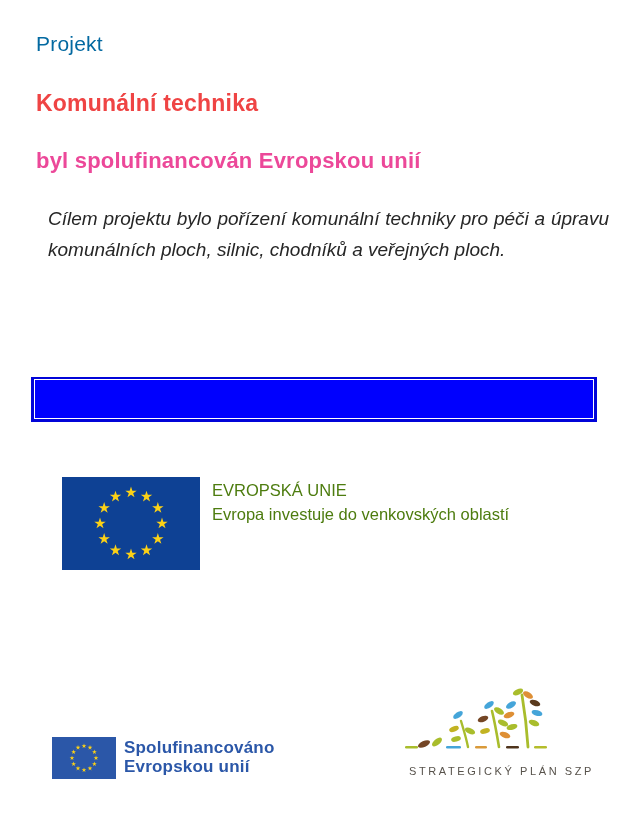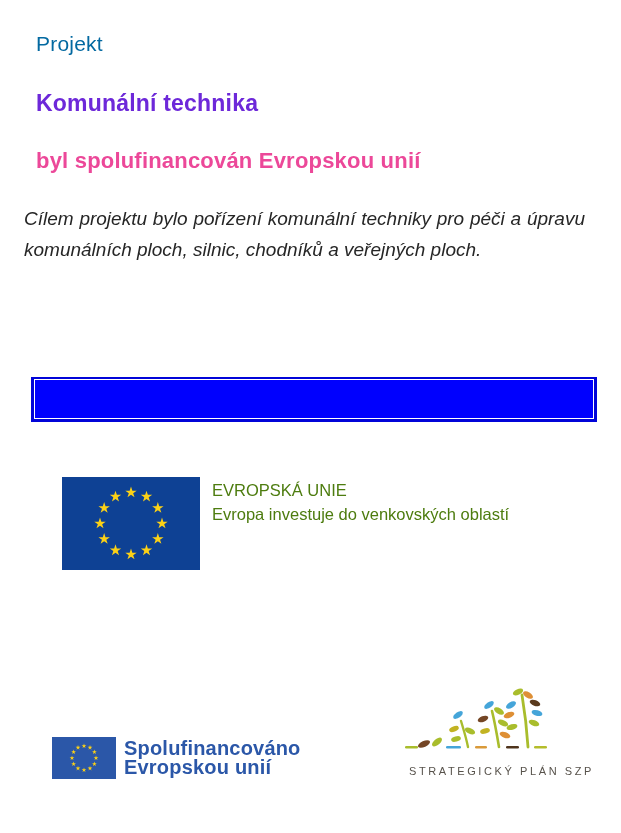--- a/index.html
+++ b/index.html
@@ -7,28 +7,28 @@
     position:relative;width:621px;height:833px;background:#ffffff;
     margin:0 auto;overflow:hidden;
     font-family:"Liberation Sans", sans-serif;
   }
   .kicker{
     position:absolute;left:36px;top:32px;
     font-size:21px;font-weight:400;color:#0369a1;letter-spacing:.2px;
   }
   .title{
     position:absolute;left:36px;top:90px;
-    font-size:23px;font-weight:700;color:#6d28d9;letter-spacing:.2px;
+    font-size:23px;font-weight:700;color:#ef4444;letter-spacing:.2px;
   }
   .subtitle{
     position:absolute;left:36px;top:148px;
     font-size:22px;font-weight:700;color:#ec4899;letter-spacing:.2px;
   }
   .description{
-    position:absolute;left:24px;top:204px;width:561px;
+    position:absolute;left:48px;top:204px;width:561px;
     font-size:19px;font-style:italic;color:#262626;
     line-height:30.5px;text-align:justify;
   }
   
   .divider{
     position:absolute;left:31px;top:377px;width:566px;height:45px;
     background:#0104d8;padding:0;box-sizing:border-box;
   }
   .divider-inner{
     position:absolute;left:3px;top:2px;right:3px;bottom:3px;
@@ -37,21 +37,21 @@
   
   .eu-flag{position:absolute;left:62px;top:477px;width:138px;height:93px;}
   .eu-text{
     position:absolute;left:212px;top:479px;
     font-size:16.5px;color:#4d7c0f;line-height:23.5px;white-space:nowrap;
   }
   
   .cofunded-flag{position:absolute;left:52px;top:737px;width:64px;height:42px;}
   .cofunded-text{
     position:absolute;left:124px;top:739px;
-    font-size:20px;font-weight:600;color:#2b57a8;line-height:18.5px;
+    font-size:17px;font-weight:600;color:#2b57a8;line-height:18.5px;
     letter-spacing:.2px;white-space:nowrap;
   }
   
   .plants{position:absolute;left:404px;top:687px;width:148px;height:68px;}
   .strategic-label{
     position:absolute;left:409px;top:765px;
     font-size:11px;color:#57524b;letter-spacing:2.6px;white-space:nowrap;text-align:right;
   }
   .defs-hidden{position:absolute;width:0;height:0;overflow:hidden;}
 </style>

